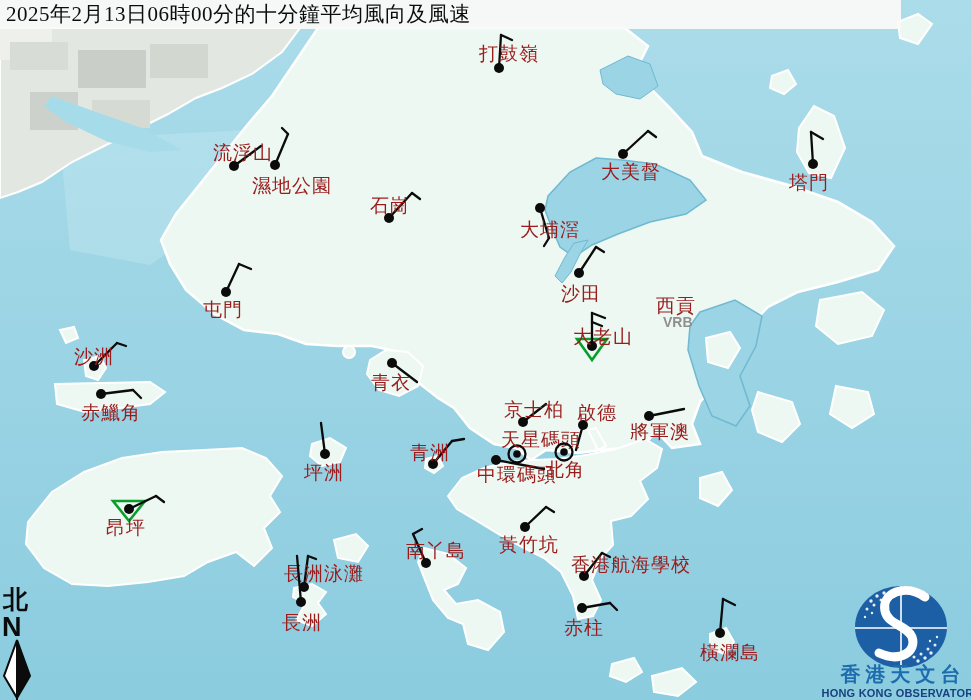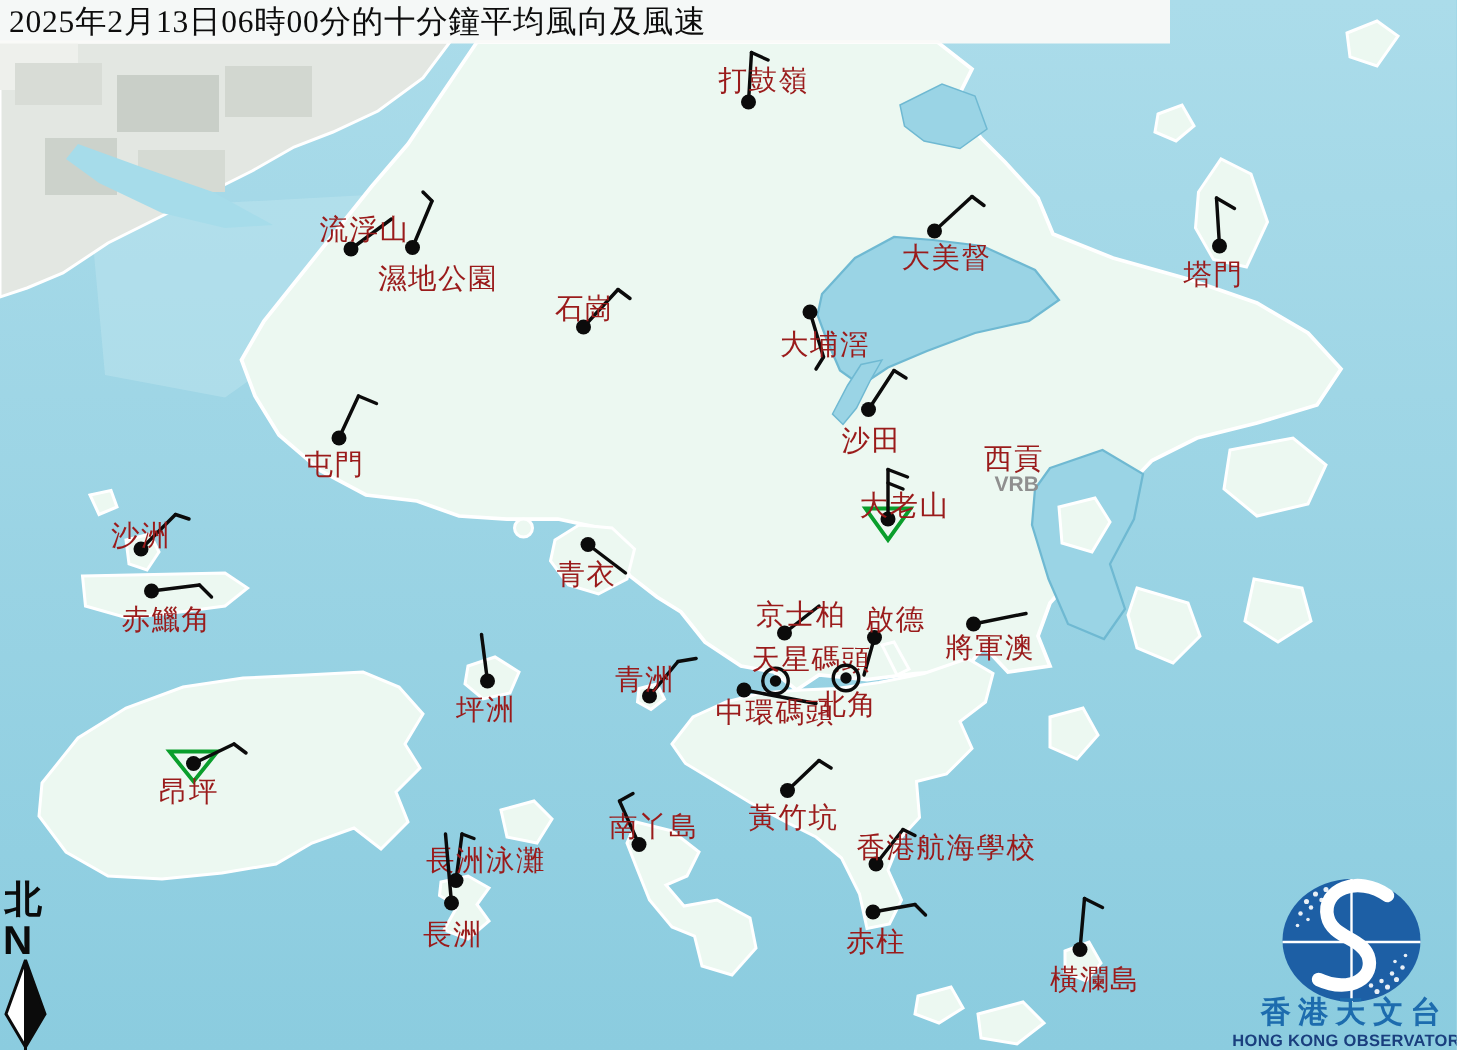--- a/index.html
+++ b/index.html
@@ -1,19 +1,19 @@
 <!DOCTYPE html>
 <html><head>
 <meta charset="utf-8">
 <style>
   html,body{margin:0;padding:0;background:#9fd6e6;}
   #stage{position:relative;width:971px;height:700px;overflow:hidden;
          font-family:"Liberation Sans",sans-serif;}
   #map{position:absolute;left:0;top:0;}
-  #titlebar{position:absolute;left:0;top:0;width:780px;height:29px;
+  #titlebar{position:absolute;left:0;top:0;width:901px;height:29px;
     background:rgba(250,250,248,.94);color:#0d0d0d;
     font-family:"Liberation Serif","DejaVu Serif",serif;
     font-size:21px;line-height:29px;padding-left:6px;box-sizing:border-box;
     letter-spacing:.5px;white-space:nowrap;}
   .stn{font-family:"Liberation Serif","DejaVu Serif",serif;font-size:19px;
        letter-spacing:1px;}
   .vrb{font-family:"Liberation Sans","DejaVu Sans",sans-serif;font-size:14px;
        font-weight:bold;}
   .compass-zh{font-family:"Liberation Serif","DejaVu Serif",serif;font-size:25px;font-weight:bold;}
   .compass-n{font-family:"Liberation Sans","DejaVu Sans",sans-serif;font-size:27px;font-weight:bold;}

